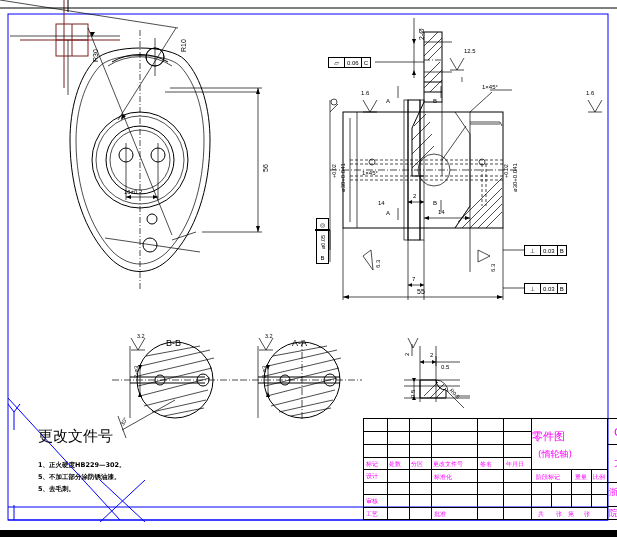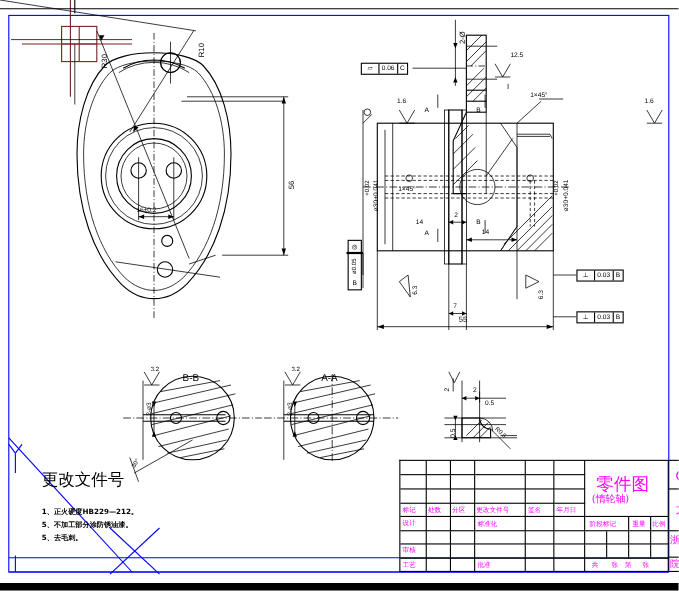--- a/index.html
+++ b/index.html
@@ -377,21 +377,21 @@
   <div class="txt txt5" style="left:137px;top:334px;">3.2</div>
   <div class="txt txt5" style="left:265px;top:334px;">3.2</div>
 
   <div class="txt txt6" style="left:430px;top:352px;">2</div>
   <div class="txt txt6" style="left:441px;top:364px;">0.5</div>
   <div class="txt txt6 rot90" style="left:410px;top:398px;">0.5</div>
   <div class="txt txt5" style="left:452px;top:388px;transform:rotate(45deg);transform-origin:0 0;">R0.5</div>
   <div class="txt txt6 rot90" style="left:404px;top:356px;">2</div>
 
   <div class="notes-title" style="left:38px;top:427px;">更改文件号</div>
-  <div class="notes-line" style="left:38px;top:461px;">1、正火硬度HB229—212。</div>
+  <div class="notes-line" style="left:38px;top:461px;">1、正火硬度HB229—302。</div>
   <div class="notes-line" style="left:38px;top:473px;">5、不加工部分涂防锈油漆。</div>
   <div class="notes-line" style="left:38px;top:485px;">5、去毛刺。</div>
 
   <div class="tbl" style="left:363px;top:418px;width:254px;height:101px;">
 
     <div class="cell" style="left:0;top:0;width:24px;height:13px;"></div>
     <div class="cell" style="left:24px;top:0;width:22px;height:13px;"></div>
     <div class="cell" style="left:46px;top:0;width:22px;height:13px;"></div>
     <div class="cell" style="left:68px;top:0;width:46px;height:13px;"></div>
     <div class="cell" style="left:114px;top:0;width:26px;height:13px;"></div>
@@ -464,21 +464,21 @@
     </div>
     <div class="cell" style="left:24px;top:89px;width:22px;height:12px;"></div>
     <div class="cell" style="left:46px;top:89px;width:22px;height:12px;"></div>
     <div class="cell" style="left:68px;top:89px;width:46px;height:12px;">
       <div class="tb-txt" style="left:2px;top:3px;font-size:6px;">批准</div>
     </div>
     <div class="cell" style="left:114px;top:89px;width:26px;height:12px;"></div>
     <div class="cell" style="left:140px;top:89px;width:28px;height:12px;"></div>
 
     <div class="cell" style="left:168px;top:0;width:76px;height:51px;">
-      <div class="tb-txt" style="left:10px;top:13px;font-size:16px;">零件图</div>
+      <div class="tb-txt" style="left:0;top:13px;font-size:11px;font-family:Liberation Mono, monospace;">零件图</div>
       <div class="tb-txt" style="left:6px;top:31px;font-size:9px;">(惰轮轴)</div>
     </div>
 
     <div class="cell" style="left:168px;top:51px;width:40px;height:13px;">
       <div class="tb-txt" style="left:4px;top:4px;font-size:6px;">阶段标记</div>
     </div>
     <div class="cell" style="left:208px;top:51px;width:20px;height:13px;">
       <div class="tb-txt" style="left:3px;top:4px;font-size:6px;">重量</div>
     </div>
     <div class="cell" style="left:228px;top:51px;width:16px;height:13px;">

